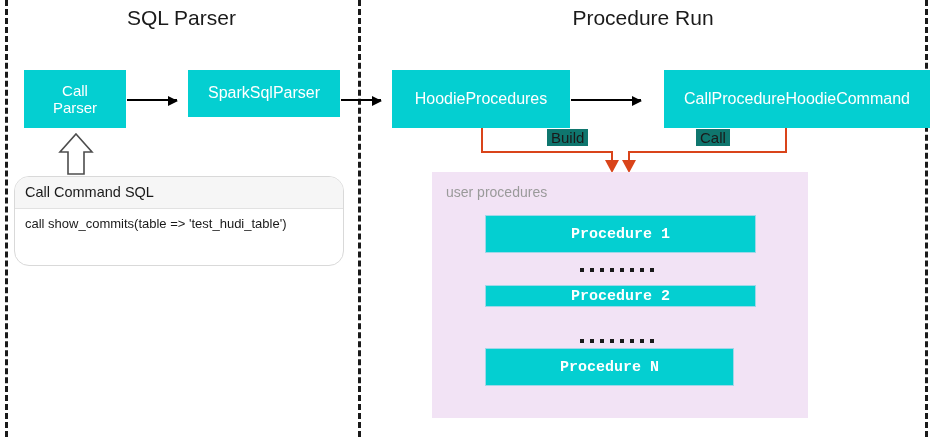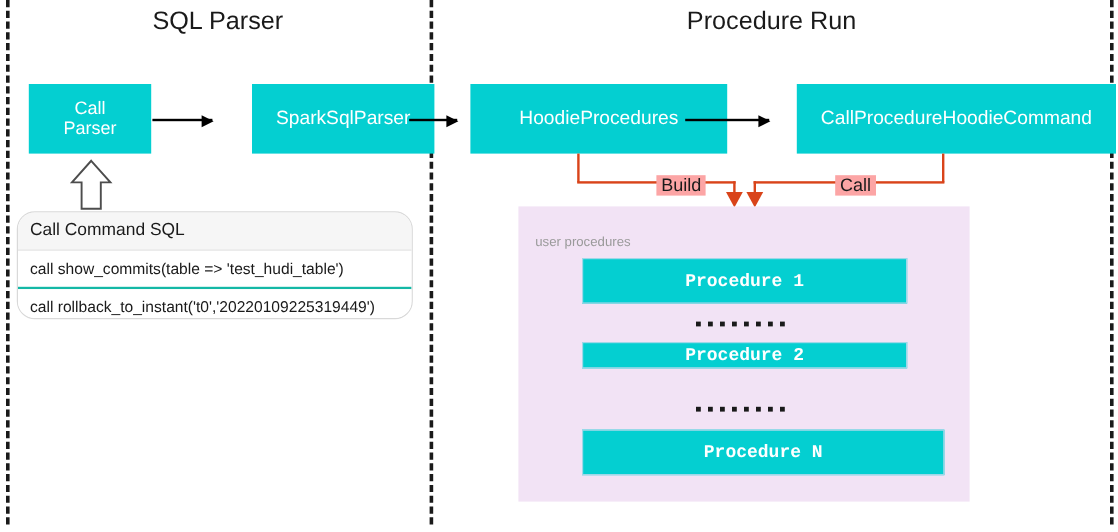--- a/index.html
+++ b/index.html
@@ -106,22 +106,22 @@
 
   
   .proc-panel {
     position: absolute;
     background: #f2e3f5;
     box-sizing: border-box;
   }
   .proc-panel-label {
     position: absolute;
     left: 14px;
-    top: 24px;
-    font-size: 11px;
+    top: 12px;
+    font-size: 14px;
     color: #9a9a9a;
   }
   .proc-box {
     position: absolute;
     background: #04cfd1;
     border: 1px solid #9fd8e8;
     color: #ffffff;
     display: flex;
     align-items: center;
     justify-content: center;
@@ -152,23 +152,22 @@
     width: 0; height: 0;
     border-left: 7px solid transparent;
     border-right: 7px solid transparent;
     border-top: 13px solid #d9441a;
   }
   .edge-label {
     position: absolute;
     font-size: 15px;
     color: #1a1a1a;
     white-space: nowrap;
-    background: #fca5a5;
+    background: #0f766e;
     padding: 0 4px;
-    margin-top: 17px;
   }
 </style>
 </head>
 <body>
 
 <div id="canvas">
 
   <div class="vdash" style="left:5px;"></div>
   <div class="vdash" style="left:358px;"></div>
   <div class="vdash" style="left:925px;"></div>
@@ -176,37 +175,36 @@
   <div class="section-title" style="left:361px; top:6px; width:564px;">Procedure Run</div>
   <div class="section-title" style="left:5px; top:6px; width:353px;">SQL Parser</div>
 
   <div class="tealbox two-line" style="left:24px; top:70px; width:102px; height:58px; flex-direction:column;">
     <span>Call</span>
     <span>Parser</span>
   </div>
 
   <div class="harrow" style="left:127px; top:99px; width:50px;"></div>
 
-  <div class="tealbox" style="left:188px; top:70px; width:152px; height:58px;margin-left:22px;">SparkSqlParser</div>
+  <div class="tealbox" style="left:188px; top:70px; width:152px; height:47px;">SparkSqlParser</div>
 
   <div class="harrow" style="left:341px; top:99px; width:40px;"></div>
 
   <div class="blockarrow-up" style="left:58px; top:132px; width:36px; height:44px;">
     <svg width="36" height="44" viewBox="0 0 36 44">
       <polygon points="18,2 34,20 26,20 26,42 10,42 10,20 2,20" fill="#ffffff" stroke="#4d4d4d" stroke-width="1.6" stroke-linejoin="miter"></polygon>
     </svg>
   </div>
 
   <div class="sql-card" style="left:14px; top:176px; width:330px; height:90px;">
     <div class="sql-card-header">Call Command SQL</div>
     <div class="sql-row">call show_commits(table =&gt; 'test_hudi_table')</div>
-    <div class="sql-row">call rollback_to_instant('t0','20220109225319449')</div>
-  </div>
-
-  <div class="tealbox" style="left:392px; top:70px; width:214px; height:58px;">HoodieProcedures</div>
+  </div>
+
+  <div class="tealbox" style="left:392px; top:70px; width:178px; height:58px;">HoodieProcedures</div>
 
   <div class="harrow" style="left:571px; top:99px; width:70px;"></div>
 
   <div class="tealbox" style="left:664px; top:70px; width:266px; height:58px;text-align:center;">CallProcedureHoodieCommand</div>
 
   <div class="obr obr-v" style="left:481px; top:128px; height:24px;"></div>
   <div class="obr obr-h" style="left:481px; top:151px; width:132px;"></div>
   <div class="obr obr-v" style="left:611px; top:151px; height:12px;"></div>
   <div class="oarrow" style="left:605px; top:160px;"></div>
   <div class="edge-label" style="left:547px; top:129px;">Build</div>
@@ -239,16 +237,16 @@
       <i></i>
         <i></i>
         <i></i>
         <i></i>
         <i></i>
         <i></i>
         <i></i>
         <i></i>
     </div>
 
-    <div class="proc-box" style="left:53px; top:186px; width:302px; height:38px;">Procedure N</div>
+    <div class="proc-box" style="left:53px; top:176px; width:249px; height:38px;">Procedure N</div>
   </div>
 
 </div>
 
 </body></html>

